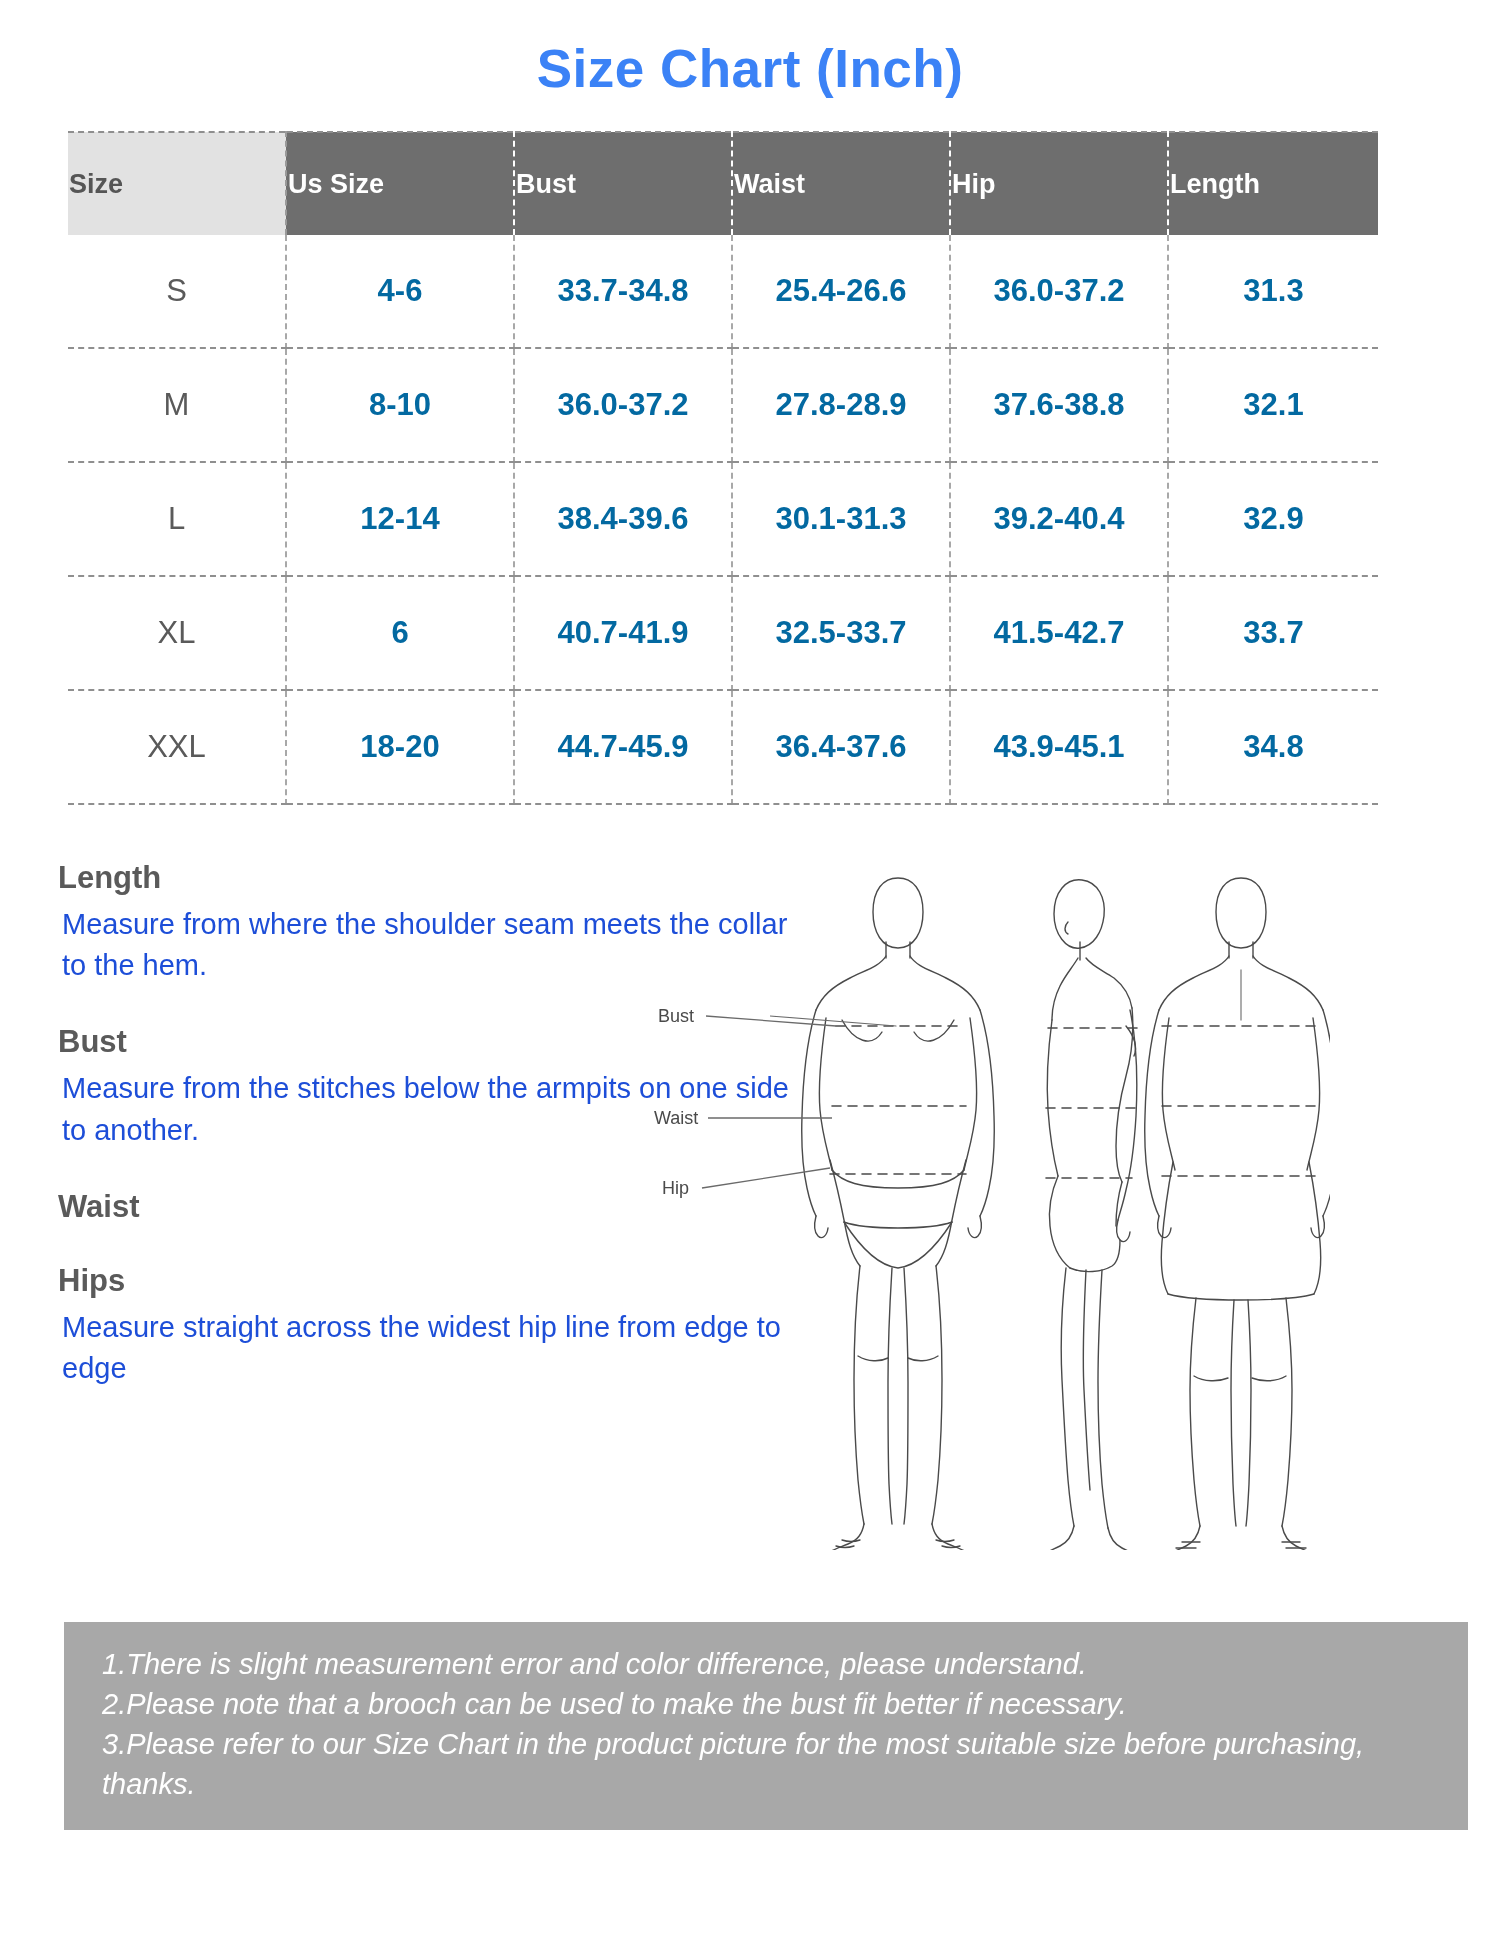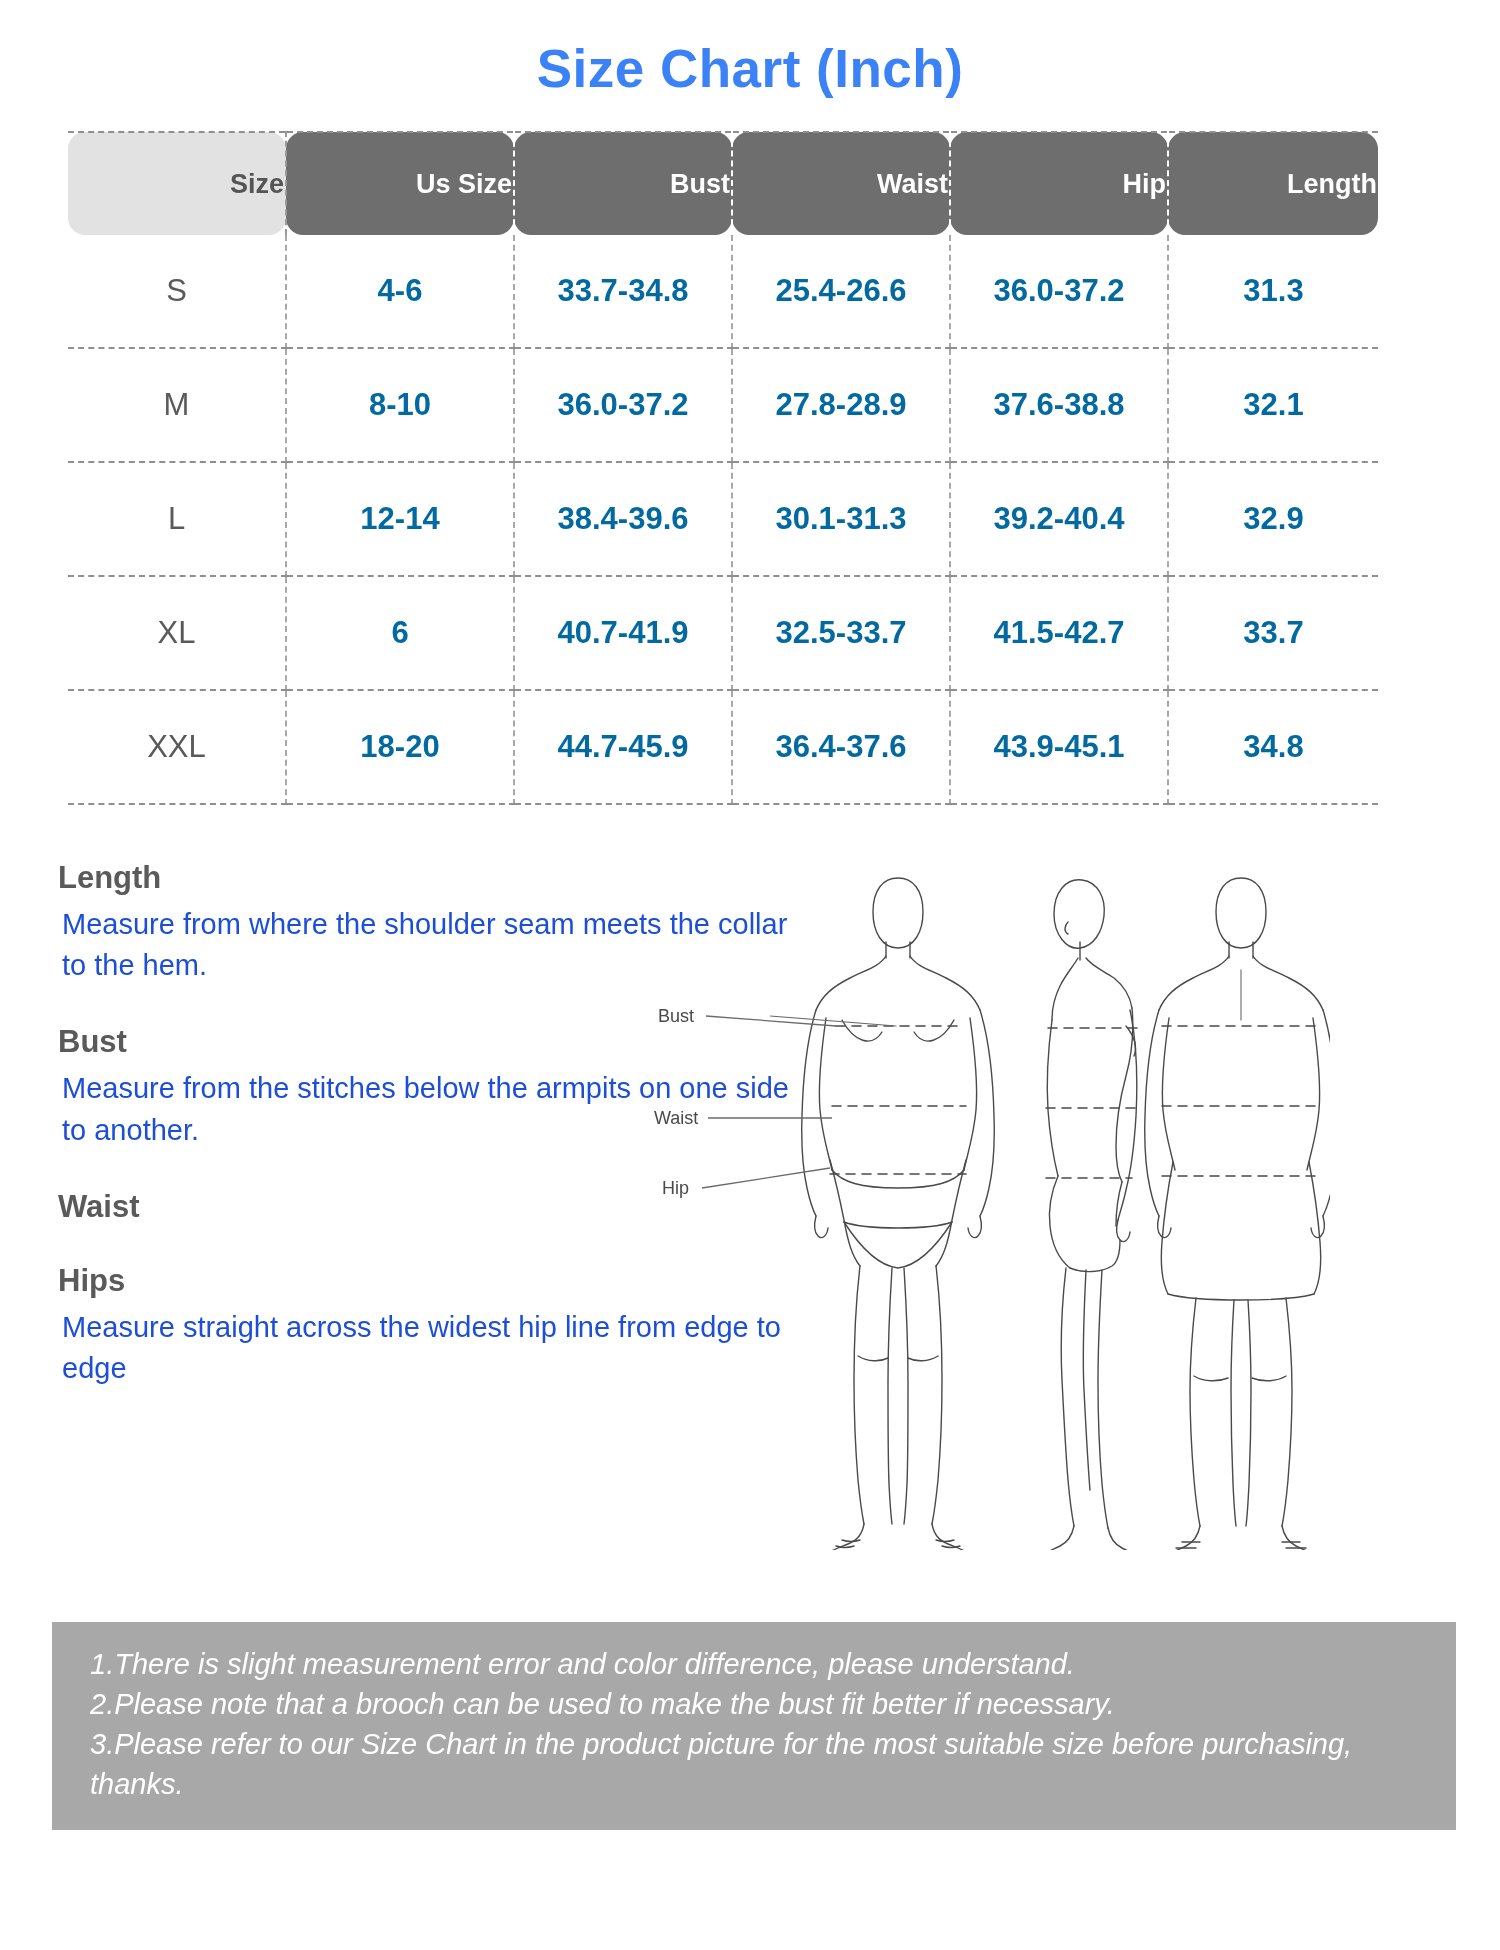--- a/index.html
+++ b/index.html
@@ -45,23 +45,22 @@
   table.size-table col.c4 { width: 218px; }
   table.size-table col.c5 { width: 210px; }
 
   table.size-table thead th {
     height: 100px;
     font-size: 27px;
     font-weight: bold;
     color: #ffffff;
     background: #6e6e6e;
     border-right: 2px dashed #ffffff;
-    text-align: right;
+    text-align: left;
     vertical-align: middle;
-    border-radius: 17px;
   }
   table.size-table thead th:last-child { border-right: none; }
   table.size-table thead th.first-head {
     background: #e2e2e2;
     color: #555555;
     border-right: 2px dashed #9a9a9a;
   }
   table.size-table thead tr {
     border-top: 2px dashed #8f8f8f;
   }
@@ -113,21 +112,21 @@
     left: 770px;
     top: 10px;
     width: 560px;
     height: 680px;
   }
   .figure svg { display: block; }
 
   
   .notes {
     position: absolute;
-    left: 52px;
+    left: 64px;
     top: 1622px;
     width: 1404px;
     background: #a8a8a8;
     padding: 22px 30px 26px 38px;
     box-sizing: border-box;
   }
   .note-line {
     font-size: 29px;
     font-style: italic;
     color: #ffffff;

